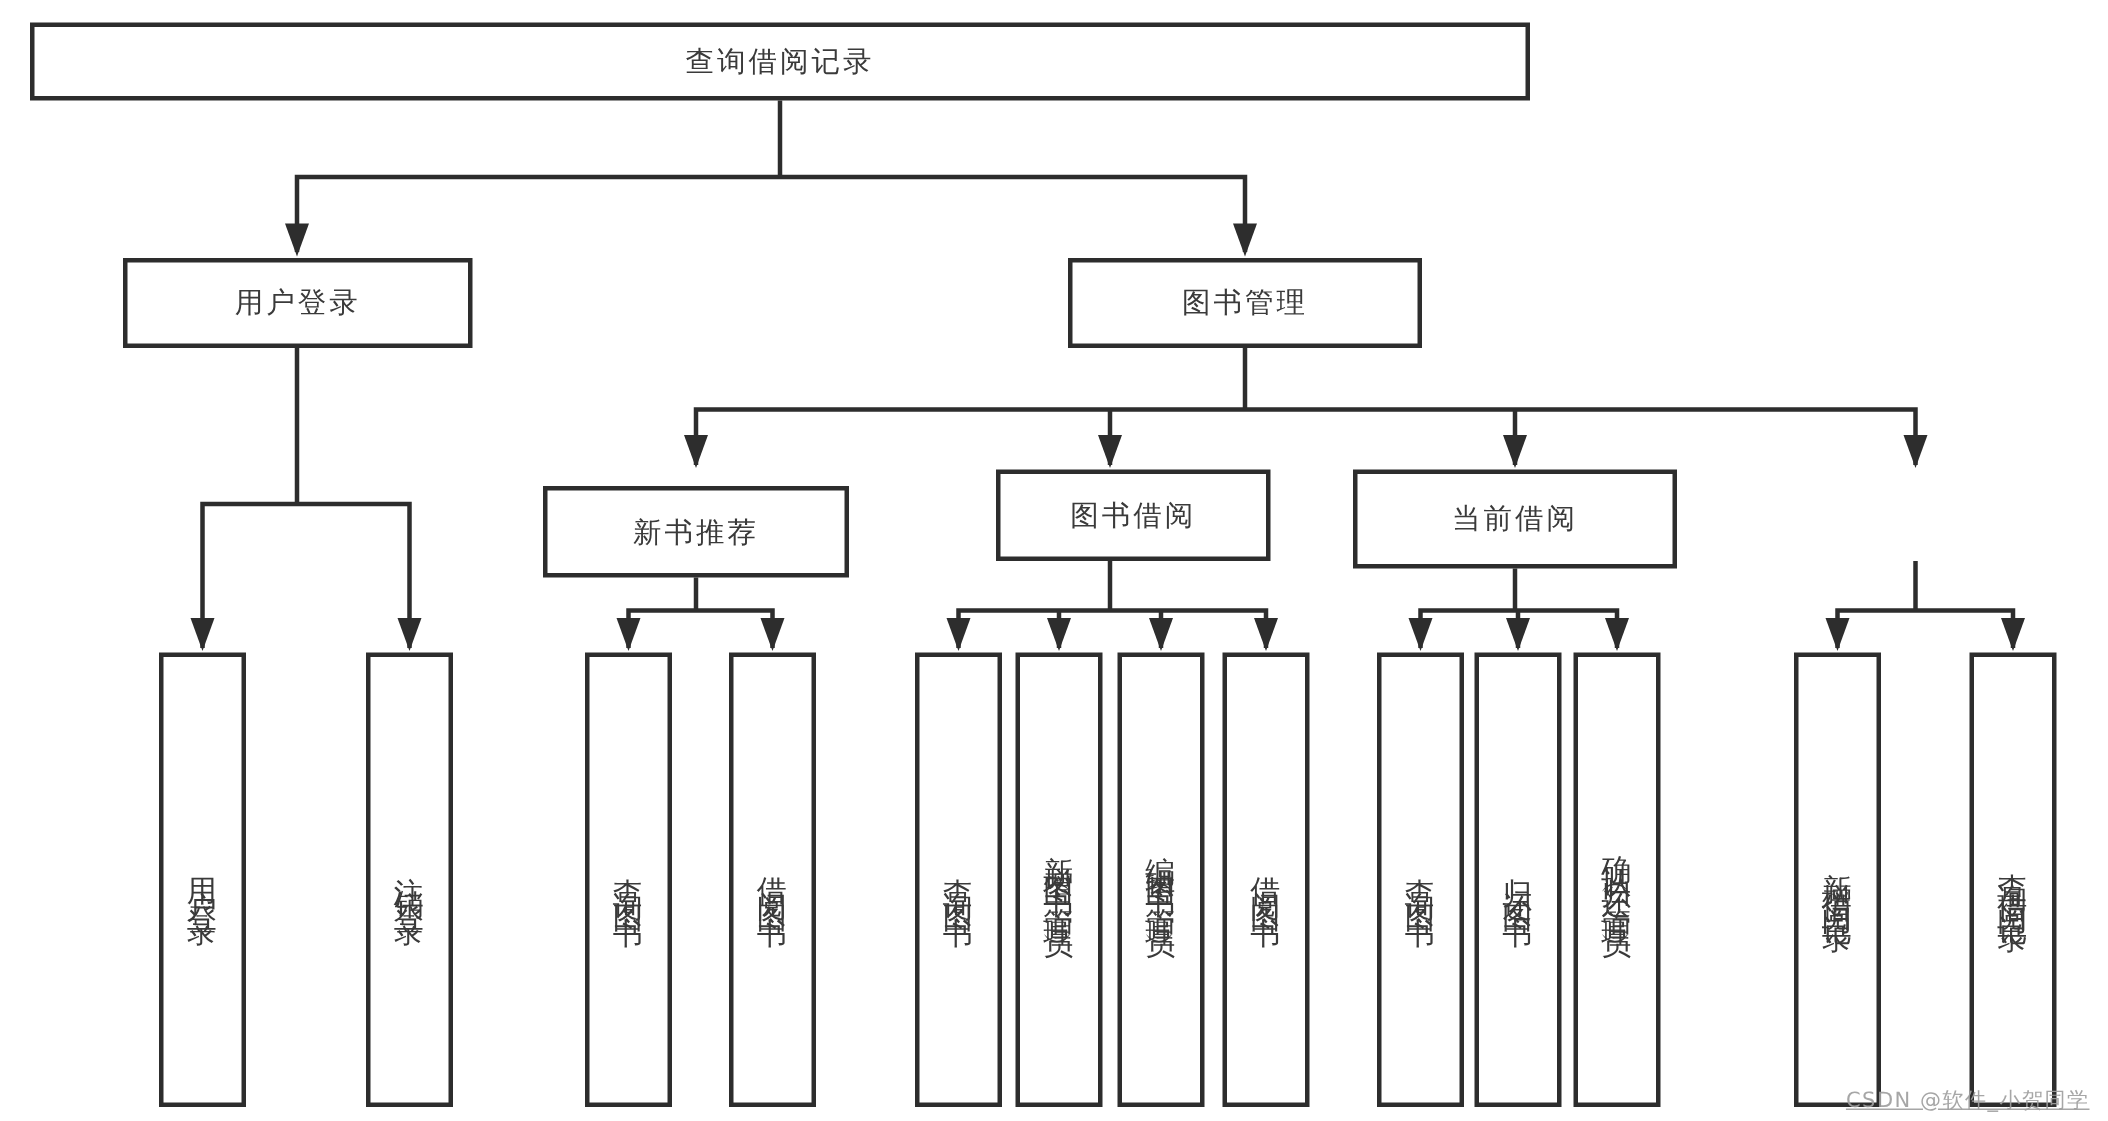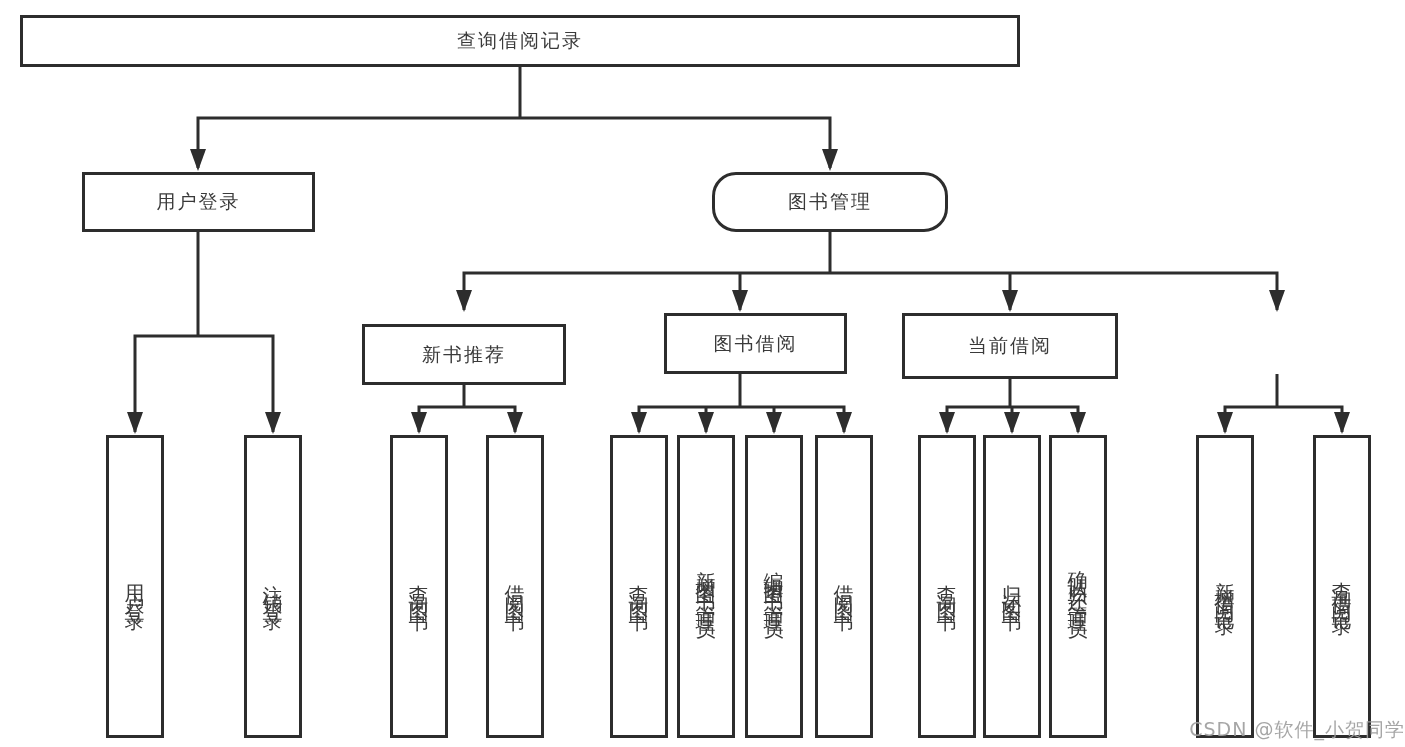--- a/index.html
+++ b/index.html
@@ -54,27 +54,28 @@
     font-size: 20px;
     letter-spacing: 9px;
     line-height: 1;
     white-space: nowrap;
   }
   .vbox.long .label {
     letter-spacing: 7px;
   }
   .watermark {
     position: absolute;
-    right: 0;
+    right: 12px;
     bottom: 4px;
-    font-size: 19px;
+    font-size: 14px;
     color: rgba(158, 158, 158, 0.92);
     letter-spacing: 1px;
     white-space: nowrap;
     z-index: 5;
+    text-decoration: underline;
   }
 </style>
 </head>
 <body>
 
 <div class="stage">
 
   <svg class="connectors" viewBox="0 0 1405 747">
 
     <g>
@@ -137,21 +138,21 @@
     </g>
   </svg>
 
   <div class="box hbox" style="left:20px; top:15px; width:1000px; height:52px;">
     <span class="label">查询借阅记录</span>
   </div>
 
   <div class="box hbox" style="left:82px; top:172px; width:233px; height:60px;">
     <span class="label">用户登录</span>
   </div>
-  <div class="box hbox" style="left:712px; top:172px; width:236px; height:60px;border-radius:24px;">
+  <div class="box hbox" style="left:712px; top:172px; width:236px; height:60px;">
     <span class="label">图书管理</span>
   </div>
 
   <div class="box hbox" style="left:362px; top:324px; width:204px; height:61px;">
     <span class="label">新书推荐</span>
   </div>
   <div class="box hbox" style="left:664px; top:313px; width:183px; height:61px;">
     <span class="label">图书借阅</span>
   </div>
   <div class="box hbox" style="left:902px; top:313px; width:216px; height:66px;">

